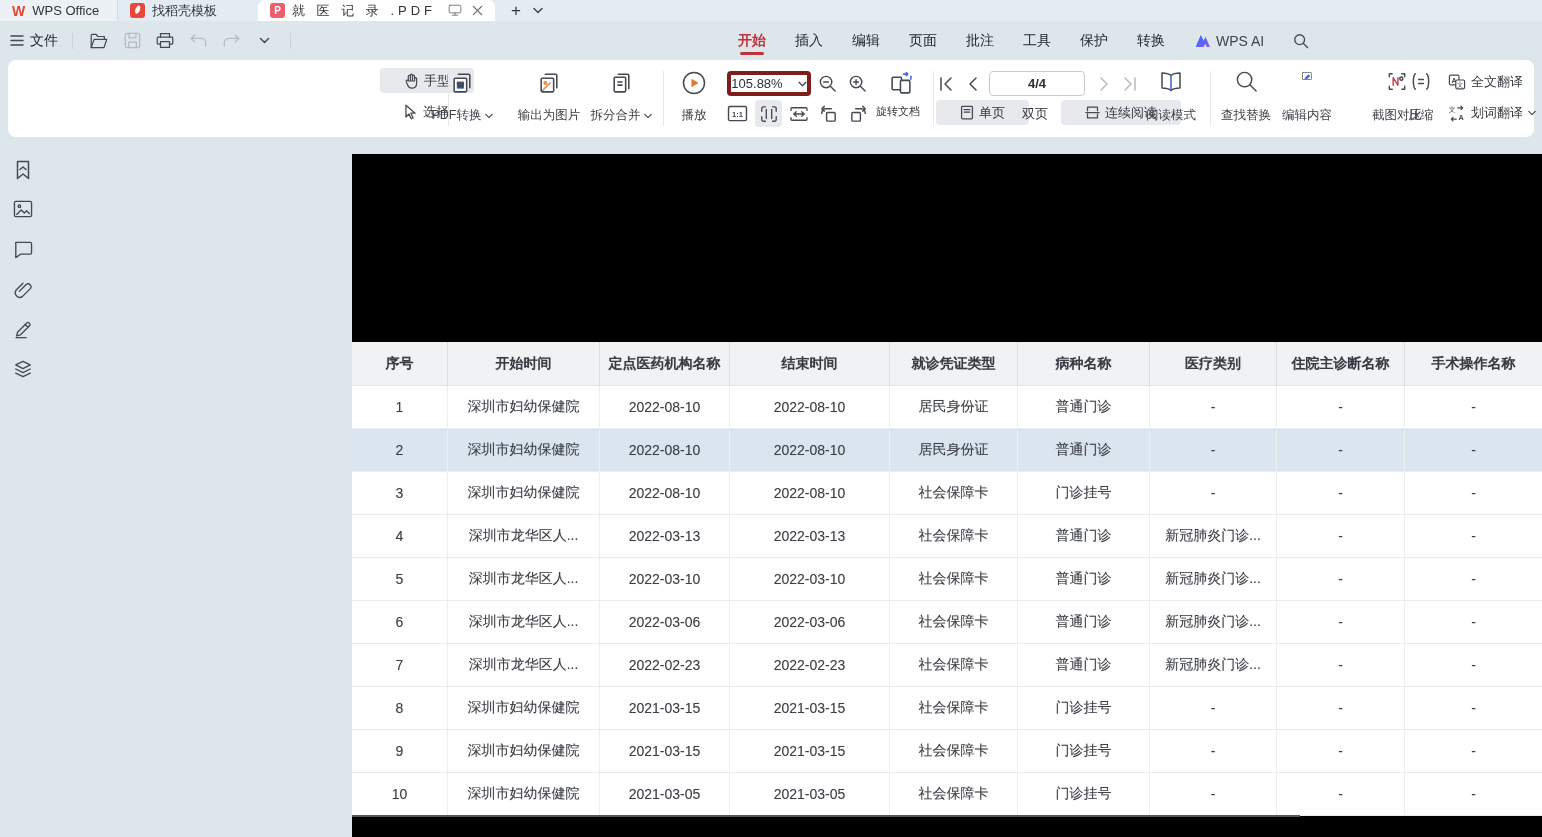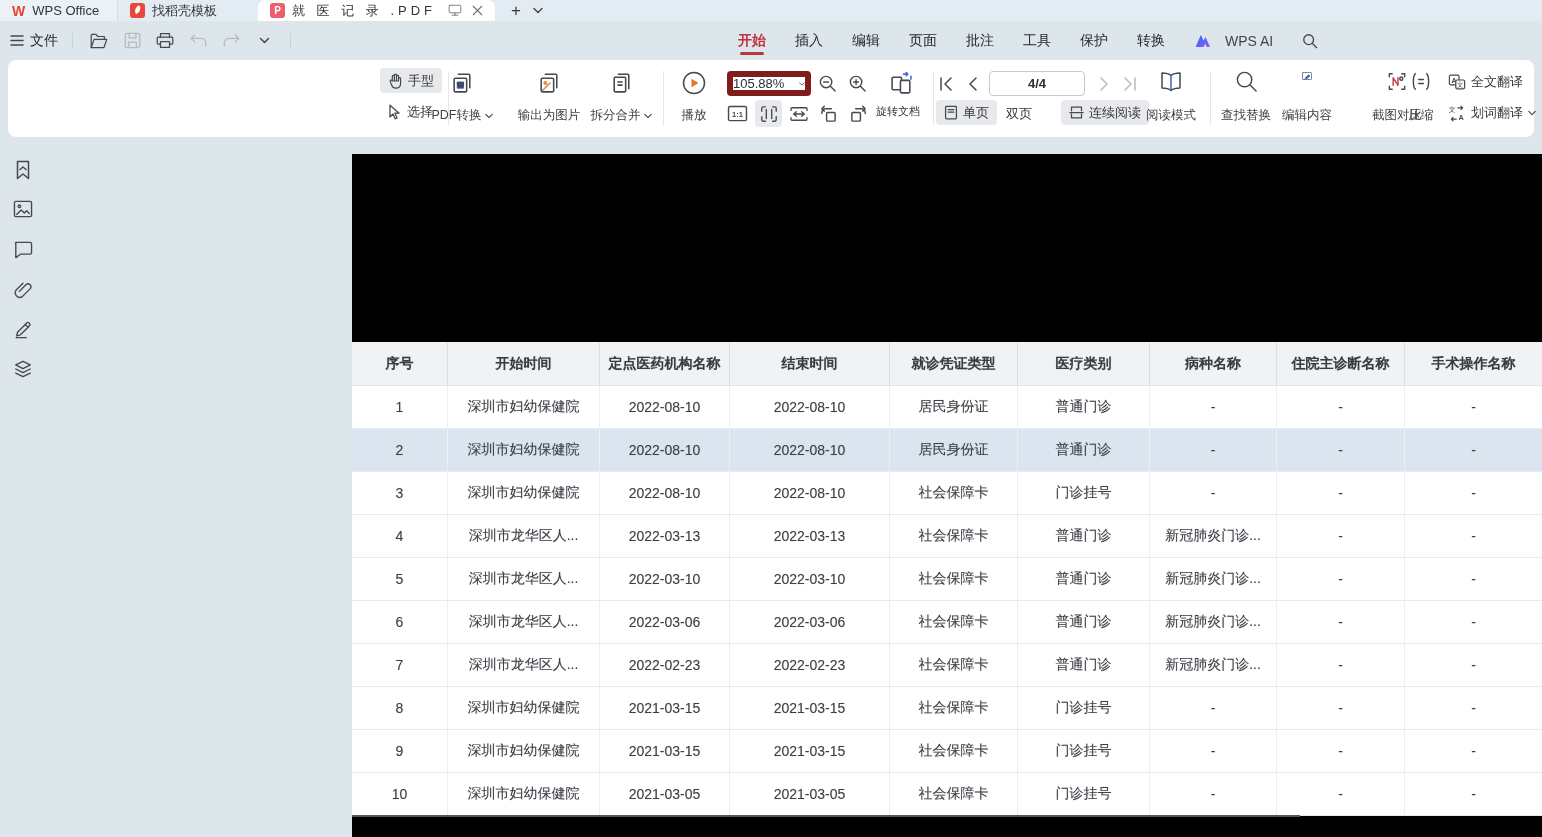--- a/index.html
+++ b/index.html
@@ -21,31 +21,31 @@
   
   .menubar { position:absolute; top:21px; left:0; width:100%; height:39px; display:flex; align-items:center; }
   .mb-left { display:flex; align-items:center; gap:9px; padding-left:10px; }
   .mb-file { display:flex; align-items:center; gap:6px; font-size:14px; color:#24292e; cursor:default; }
   .mbdiv { width:1px; height:16px; background:#c8d2d8; margin:0 5px; }
   .mb-ic { width:24px; height:24px; display:flex; align-items:center; justify-content:center; border-radius:4px; }
   .menus { position:absolute; left:738px; top:0; height:39px; display:flex; align-items:center; gap:29px; }
   .menu-item { font-size:14px; color:#24292e; position:relative; padding:9px 0; }
   .menu-active { color:#bf333b; font-weight:bold; }
   .menu-active::after { content:""; position:absolute; left:2px; right:2px; bottom:4px; height:3px; background:#bf333b; border-radius:2px; }
-  .menu-ai { display:flex; align-items:center; gap:15px; font-size:14px; }
+  .menu-ai { display:flex; align-items:center; gap:6px; font-size:14px; }
   
   .ribbon { position:absolute; top:60px; left:8px; width:1526px; height:77px; background:#ffffff; border-radius:8px; }
   .vdiv { position:absolute; top:11px; width:1px; height:55px; background:#e5e8eb; }
-  .pill { position:absolute; height:25px; display:flex; align-items:center; gap:5px; padding:0 8px; border-radius:4px; font-size:13px; color:#33383d; }
+  .pill { position:absolute; height:25px; display:flex; align-items:center; gap:5px; padding:0 24px; border-radius:4px; font-size:13px; color:#33383d; }
   .pill.on { background:#e7e9ec; }
   .bb { position:absolute; top:6px; width:80px; height:64px; display:flex; flex-direction:column; align-items:center; justify-content:space-between; padding:4px 0 6px; font-size:12.5px; color:#3a3f45; }
   .bb .lblrow { display:flex; align-items:center; gap:3px; white-space:nowrap; }
   .ibtn { position:absolute; width:27px; height:27px; display:flex; align-items:center; justify-content:center; border-radius:4px; }
   .ibtn.on { background:#e7e9ec; }
-  .zoombox { position:absolute; left:719px; top:11px; width:84px; height:25px; border:6px solid #7f1d1d; border-radius:4px; display:flex; align-items:center; justify-content:center; gap:15px; font-size:13px; color:#2c3136; }
+  .zoombox { position:absolute; left:719px; top:11px; width:84px; height:25px; border:4px solid #7f1d1d; border-radius:4px; display:flex; align-items:center; justify-content:center; gap:15px; font-size:13px; color:#2c3136; }
   .pagebox { position:absolute; left:981px; top:11px; width:96px; height:25px; border:1px solid #c6cacf; border-radius:4px; display:flex; align-items:center; justify-content:center; font-size:13px; font-weight:bold; color:#2c3136; }
   .rlabel { position:absolute; top:44px; font-size:11px; color:#33383d; white-space:nowrap; }
   .trrow { position:absolute; left:1440px; height:24px; display:flex; align-items:center; gap:5px; font-size:13px; color:#33383d; white-space:nowrap; }
   
   .side-ic { position:absolute; left:11px; width:24px; height:24px; display:flex; align-items:center; justify-content:center; }
   
   .page { position:absolute; left:352px; top:154px; right:0; bottom:0; background:#000000; }
   .dtable { position:absolute; left:0; top:188px; width:1190px; font-size:14px; color:#3d4147; text-shadow:0 0 1px rgba(80,84,90,.35); }
   .hrow, .trow { display:grid; grid-template-columns:96px 152px 130px 160px 128px 132px 127px 128px 137px; }
   .hrow { height:44px; background:#f0f2f4; font-weight:bold; color:#383c42; }
@@ -454,22 +454,22 @@
 </div>
 
 <div class="page">
   <div class="dtable">
     <div class="hrow">
         <div>序号</div>
         <div>开始时间</div>
         <div>定点医药机构名称</div>
         <div>结束时间</div>
         <div>就诊凭证类型</div>
+        <div>病种名称</div>
         <div>医疗类别</div>
-        <div>病种名称</div>
         <div>住院主诊断名称</div>
         <div>手术操作名称</div>
       </div>
     <div>
         <div class="trow">
           <div>1</div>
           <div>深圳市妇幼保健院</div>
           <div>2022-08-10</div>
           <div>2022-08-10</div>
           <div>居民身份证</div>

